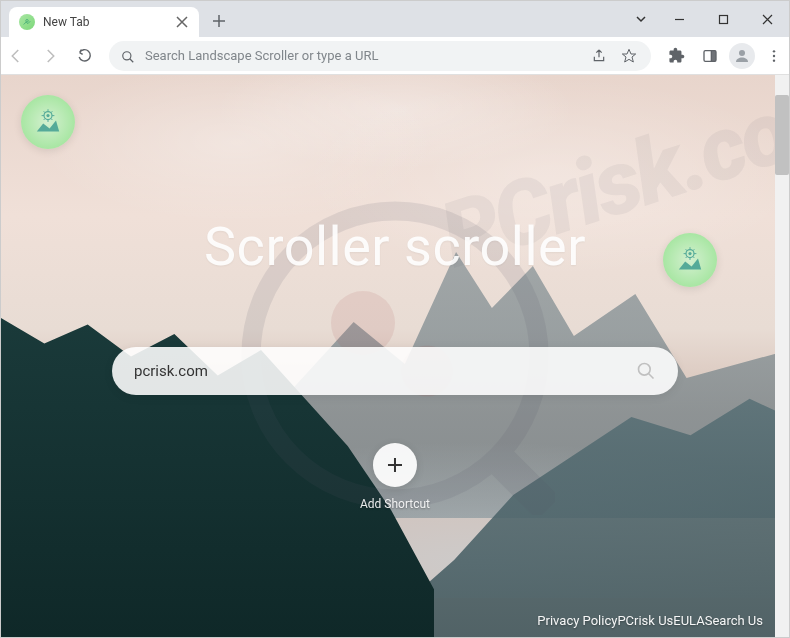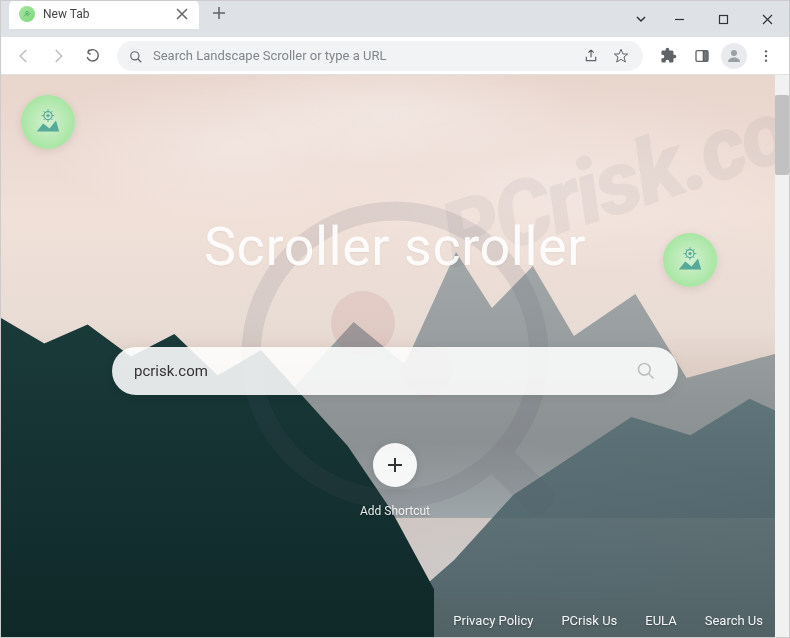--- a/index.html
+++ b/index.html
@@ -1,32 +1,32 @@
 <!DOCTYPE html>
 <html><head>
 <meta charset="utf-8">
 <style>
 * { margin: 0; padding: 0; box-sizing: border-box; font-family: -apple-system, BlinkMacSystemFont, "Segoe UI", Roboto, sans-serif; }
 body { width: 790px; height: 638px; overflow: hidden; background: #fff; border: 1px solid #ccc; }
 
 
-.titlebar { height: 36px; background: #dee1e6; display: flex; align-items: flex-end; padding: 8px 8px; position: relative; }
+.titlebar { height: 36px; background: #dee1e6; display: flex; align-items: flex-end; padding: 0 8px; position: relative; }
 .tab { background: #fff; height: 30px; width: 190px; border-radius: 8px 8px 0 0; display: flex; align-items: center; padding: 0 10px; gap: 8px; font-size: 12px; color: #444; }
 .tab-favicon { width: 16px; height: 16px; background: linear-gradient(135deg, #a8e6a3, #7dd87a); border-radius: 50%; display: flex; align-items: center; justify-content: center; }
 .tab-favicon svg { width: 10px; height: 10px; }
 .tab-title { flex: 1; }
 .tab-close { width: 14px; height: 14px; cursor: pointer; color: #666; }
 .new-tab-btn { width: 28px; height: 28px; display: flex; align-items: center; justify-content: center; margin-left: 6px; margin-bottom: 2px; cursor: pointer; color: #5f6368; font-size: 16px; }
 .window-controls { position: absolute; right: 0; top: 0; height: 36px; display: flex; align-items: center; }
 .win-ctrl { width: 44px; height: 30px; display: flex; align-items: center; justify-content: center; cursor: pointer; color: #333; }
 .win-ctrl svg { width: 11px; height: 11px; }
 .chevron-down { width: 32px; display:flex; align-items:center; justify-content:center; cursor:pointer; }
 
 
-.toolbar { height: 38px; background: #fff; display: flex; align-items: center; padding: 0 8px; gap: 4px; border-bottom: 1px solid #e0e0e0; }
+.toolbar { height: 38px; background: #fff; display: flex; align-items: center; padding: 0 0; gap: 4px; border-bottom: 1px solid #e0e0e0; }
 .nav-btn { width: 30px; height: 30px; display: flex; align-items: center; justify-content: center; cursor: pointer; color: #5f6368; border-radius: 50%; }
 .nav-btn.disabled { color: #bdbdbd; }
 .omnibox { flex: 1; height: 30px; background: #f1f3f4; border-radius: 15px; display: flex; align-items: center; padding: 0 12px; gap: 10px; margin: 0 6px; }
 .omnibox-icon { width: 14px; height: 14px; color: #5f6368; }
 .omnibox-text { flex: 1; font-size: 13px; color: #80868b; }
 .toolbar-icon { width: 30px; height: 30px; display: flex; align-items: center; justify-content: center; cursor: pointer; color: #5f6368; }
 .avatar-btn { width: 26px; height: 26px; border-radius: 50%; background: #e8eaed; display: flex; align-items: center; justify-content: center; cursor: pointer; }
 
 
 .content { position: relative; height: 563px; overflow: hidden; }
@@ -47,25 +47,25 @@
 .logo-badge { position: absolute; width: 54px; height: 54px; border-radius: 50%; background: radial-gradient(circle, #d4f0d0 0%, #a8e6a3 70%); display: flex; align-items: center; justify-content: center; box-shadow: 0 2px 8px rgba(0,0,0,0.1); }
 .logo-badge.top-left { top: 20px; left: 20px; }
 .logo-badge.side-right { top: 158px; right: 72px; }
 
 .hero-title { position: absolute; top: 140px; left: 50%; transform: translateX(-50%); font-size: 54px; font-weight: 400; color: rgba(255,255,255,0.9); white-space: nowrap; text-shadow: 0 1px 2px rgba(0,0,0,0.05); letter-spacing: 0.5px; }
 
 .searchbar { position: absolute; top: 272px; left: 50%; transform: translateX(-50%); width: 566px; height: 48px; background: rgba(255,255,255,0.88); border-radius: 24px; display: flex; align-items: center; padding: 0 22px; box-shadow: 0 2px 10px rgba(0,0,0,0.08); }
 .searchbar input { flex: 1; border: none; background: transparent; font-size: 15px; color: #333; outline: none; }
 .searchbar-icon { width: 20px; height: 20px; color: #c0c0c0; cursor: pointer; }
 
-.shortcut-add { position: absolute; top: 368px; left: 50%; transform: translateX(-50%); display: flex; flex-direction: column; align-items: center; gap: 17px; cursor: pointer; }
+.shortcut-add { position: absolute; top: 368px; left: 50%; transform: translateX(-50%); display: flex; flex-direction: column; align-items: center; gap: 10px; cursor: pointer; }
 .shortcut-circle { width: 44px; height: 44px; border-radius: 50%; background: rgba(255,255,255,0.92); display: flex; align-items: center; justify-content: center; font-size: 20px; color: #333; box-shadow: 0 2px 8px rgba(0,0,0,0.12); }
 .shortcut-label { font-size: 12px; color: rgba(255,255,255,0.9); text-shadow: 0 1px 2px rgba(0,0,0,0.3); }
 
-.footer { position: absolute; bottom: 10px; right: 26px; display: flex; gap: 28px; }
+.footer { position: absolute; bottom: 10px; right: 26px; display: flex; }
 .footer a { font-size: 13px; color: rgba(255,255,255,0.95); text-decoration: none; cursor: pointer; text-shadow: 0 1px 2px rgba(0,0,0,0.3); }
 </style>
 </head>
 <body>
 
 <div class="titlebar">
   <div class="tab">
     <div class="tab-favicon">
       <svg viewBox="0 0 24 24" fill="none">
           <circle cx="12" cy="9" r="3" stroke="#4a7" stroke-width="2"></circle>

